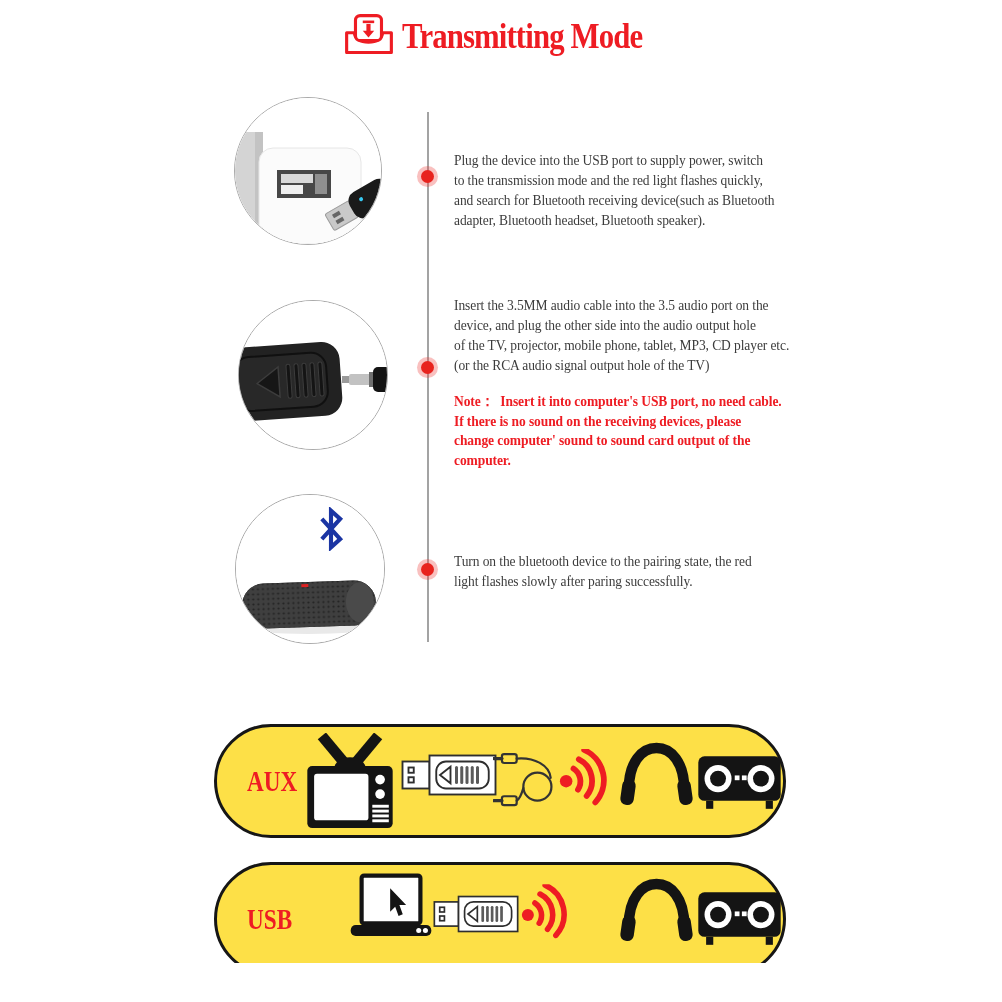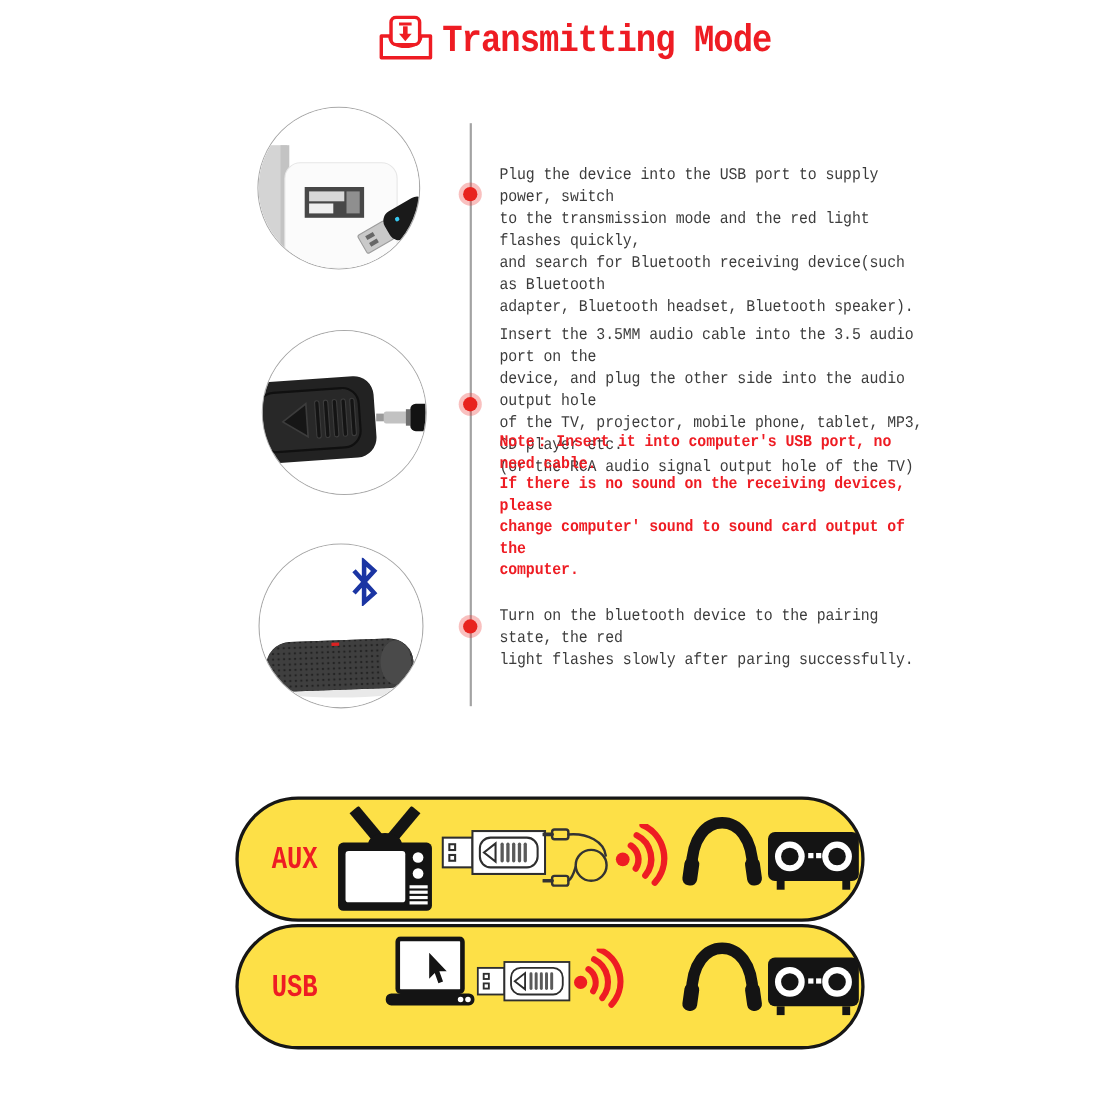--- a/index.html
+++ b/index.html
@@ -1,17 +1,17 @@
 <!DOCTYPE html>
 <html><head>
 <meta charset="utf-8">
 <style>
   html,body{margin:0;padding:0;background:#fff;}
   .page{position:relative;width:1002px;height:963px;background:#fff;overflow:hidden;
-        font-family:Liberation Mono, monospace;}
+        font-family:Liberation Serif, serif;}
 
   
   .title-icon{position:absolute;left:343px;top:14px;width:52px;height:50px;}
   .page-title{position:absolute;left:402px;top:17px;margin:0;font-size:35px;font-weight:700;
               color:#ee1c23;letter-spacing:-1px;line-height:40px;transform:scaleX(.88);
               transform-origin:left center;white-space:nowrap;}
 
   
   .timeline{position:absolute;left:427px;top:112px;width:2px;height:530px;background:#a3a3a3;}
   .dot{position:absolute;left:421px;width:13px;height:13px;border-radius:50%;background:#e8231e;
@@ -30,21 +30,21 @@
               font-size:15px;line-height:20px;color:#3c3c3c;letter-spacing:-.1px;
               transform:scaleX(.9);transform-origin:left top;}
   .step-1{top:150px}.step-2{top:295px}.step-3{top:551px}
   .note{top:392px;color:#ee1c23;font-weight:700;line-height:19.5px;}
   .note-label{margin-right:7px;}
   .note-body{white-space:pre-line;}
 
   
   .mode-box{position:absolute;left:214px;width:572px;height:114px;border:3px solid #161616;
             border-radius:57px;background:#fde047;box-sizing:border-box;}
-  .mode-aux{top:724px}.mode-usb{top:840px}
+  .mode-aux{top:724px}.mode-usb{top:862px}
   .mode-label{position:absolute;left:30px;top:0;height:108px;display:flex;align-items:center;
               font-size:29px;font-weight:700;color:#ee1c23;transform:scaleX(.8);
               transform-origin:left center;}
   .mode-box svg{position:absolute;}
   
   .aux-tv{left:88px;top:6px;width:90px;height:97px;}
   .aux-dongle{left:184px;top:21px;width:96px;height:54px;}
   .aux-cable{left:276px;top:19px;width:74px;height:68px;}
   .aux-signal{left:342px;top:22px;width:50px;height:59px;}
   .aux-headphones{left:402px;top:15px;width:75px;height:69px;}

